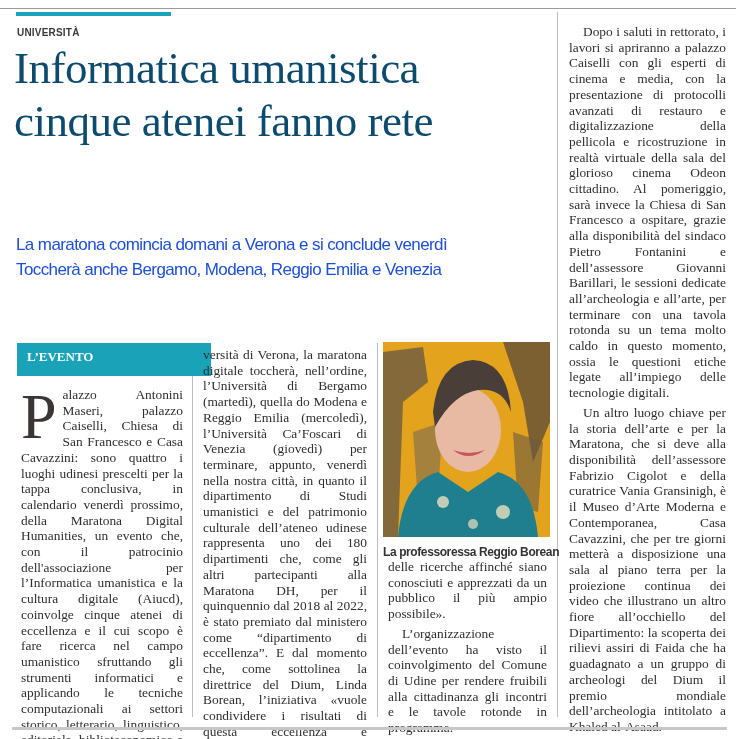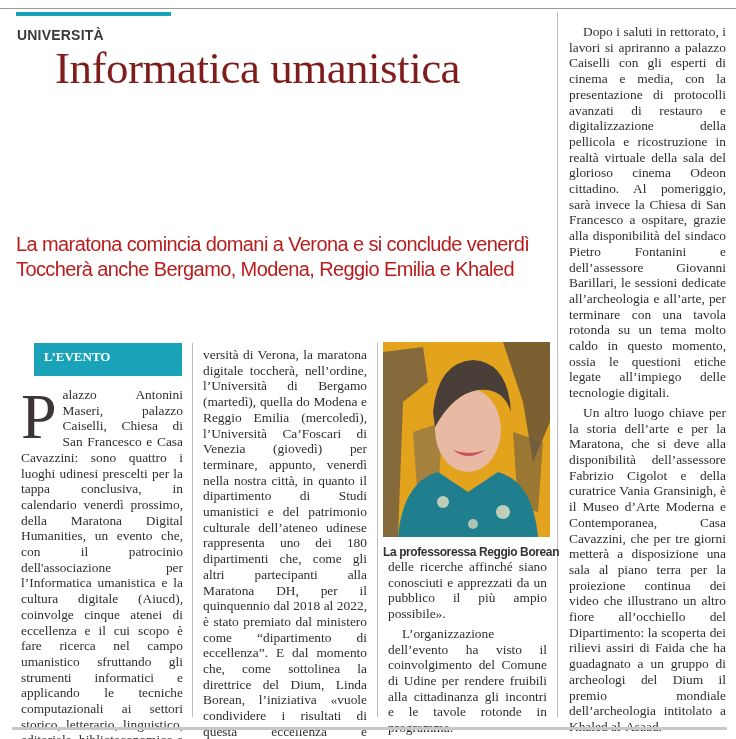--- a/index.html
+++ b/index.html
@@ -1,48 +1,49 @@
 <!DOCTYPE html>
 <html><head>
 <meta charset="utf-8">
 <style>
   html, body { margin: 0; padding: 0; background: #ffffff; }
   body { width: 736px; height: 739px; position: relative; overflow: hidden; color: #2a2a2a; }
   .top-rule { position: absolute; left: 0; top: 8px; width: 736px; height: 1px; background: #9a9a9a; }
   .accent-bar { position: absolute; left: 16px; top: 12px; width: 155px; height: 4px; background: #1aa3b8; }
-  .kicker { position: absolute; left: 17px; top: 27px; font-family: "Liberation Sans", sans-serif; font-weight: bold; font-size: 14px; letter-spacing: 0.2px; color: #3a3a3a; }
-  .headline { position: absolute; left: 14px; top: 42px; width: 540px; font-family: "Liberation Serif", serif; font-size: 45px; line-height: 53px; color: #7f1d1d; letter-spacing: -0.5px; margin-left: 41px; }
+  .kicker { position: absolute; left: 17px; top: 27px; font-family: "Liberation Sans", sans-serif; font-weight: bold; font-size: 10px; letter-spacing: 0.2px; color: #3a3a3a; }
+  .headline { position: absolute; left: 14px; top: 42px; width: 540px; font-family: "Liberation Serif", serif; font-size: 45px; line-height: 53px; color: #0c4a6e; letter-spacing: -0.5px; }
   .headline div { white-space: nowrap; }
-  .subhead { position: absolute; left: 16px; top: 232px; width: 540px; font-family: "Liberation Sans", sans-serif; font-size: 20px; line-height: 25px; color: #b91c1c; letter-spacing: -0.6px; }
+  .subhead { position: absolute; left: 16px; top: 232px; width: 540px; font-family: "Liberation Sans", sans-serif; font-size: 17px; line-height: 25px; color: #1d4ed8; letter-spacing: -0.6px; }
   .subhead div { white-space: nowrap; }
   .vrule { position: absolute; width: 1px; background: #bdbdbd; }
   .bottom-rule { position: absolute; left: 12px; top: 727px; width: 715px; height: 3px; background: #c8c8c8; }
-  .tag-box { position: absolute; left: 17px; top: 343px; width: 148px; height: 33px; background: #1aa3b8; margin-left: 17px; }
+  .tag-box { position: absolute; left: 17px; top: 343px; width: 194px; height: 33px; background: #1aa3b8; }
   .tag-box span { position: absolute; left: 10px; top: 6px; font-family: "Liberation Serif", serif; font-weight: bold; font-size: 13px; color: #ffffff; }
   .col { position: absolute; font-family: "Liberation Serif", serif; font-size: 13.4px; line-height: 15.7px; color: #2e2e2e; text-align: justify; }
   .col p { margin: 4px; }
   .col p.indent { text-indent: 14px; }
   .dropcap { float: left; font-family: "Liberation Serif", serif; font-size: 64px; line-height: 54px; margin: 3px 6px 0 0; color: #3b3535; }
   .photo { position: absolute; left: 383px; top: 342px; width: 167px; height: 195px; overflow: hidden; background: #e0a21c; }
   .caption { position: absolute; left: 383px; top: 545px; font-family: "Liberation Sans", sans-serif; font-weight: bold; font-size: 12px; color: #333; letter-spacing: -0.4px; white-space: nowrap; }
 </style>
 </head>
 <body>
 
 <div class="top-rule"></div>
 <div class="accent-bar"></div>
 <div class="kicker">UNIVERSITÀ</div>
 
 <div class="headline">
   <div>Informatica umanistica</div>
+  <div>cinque atenei fanno rete</div>
 </div>
 
 <div class="subhead">
   <div>La maratona comincia domani a Verona e si conclude venerdì</div>
-  <div>Toccherà anche Bergamo, Modena, Reggio Emilia e Khaled</div>
+  <div>Toccherà anche Bergamo, Modena, Reggio Emilia e Venezia</div>
 </div>
 
 <div class="vrule" style="left:557px; top:12px; height:705px;"></div>
 <div class="vrule" style="left:192px; top:343px; height:374px;"></div>
 <div class="vrule" style="left:377px; top:343px; height:374px;"></div>
 
 <div class="tag-box">
   <span>L’EVENTO</span>
 </div>
 

